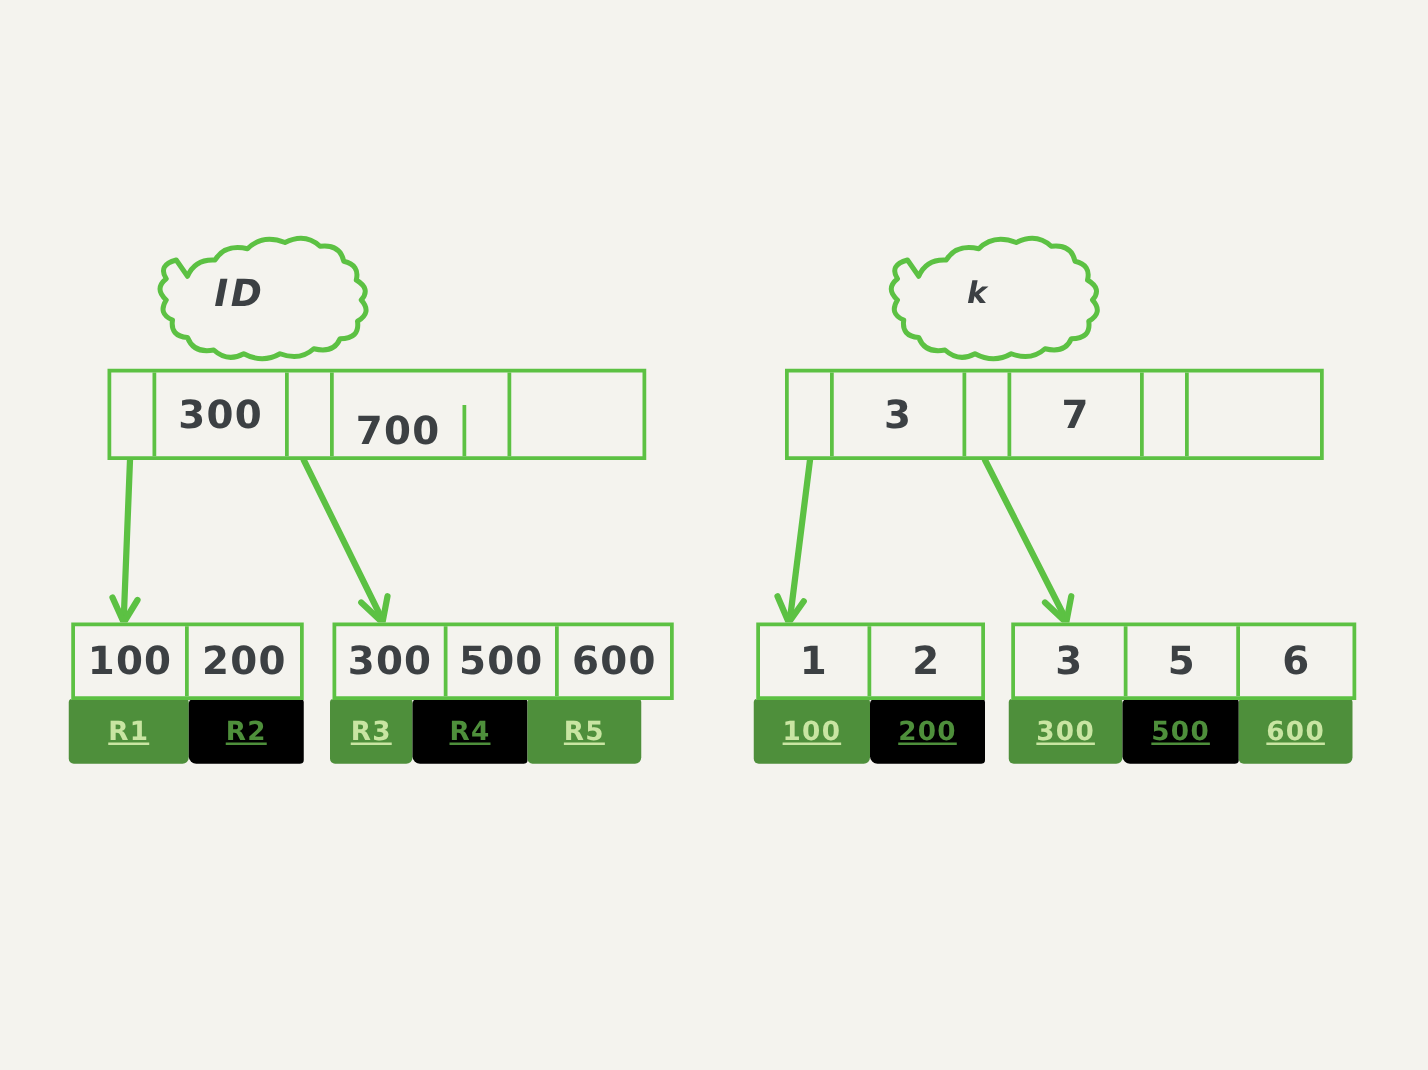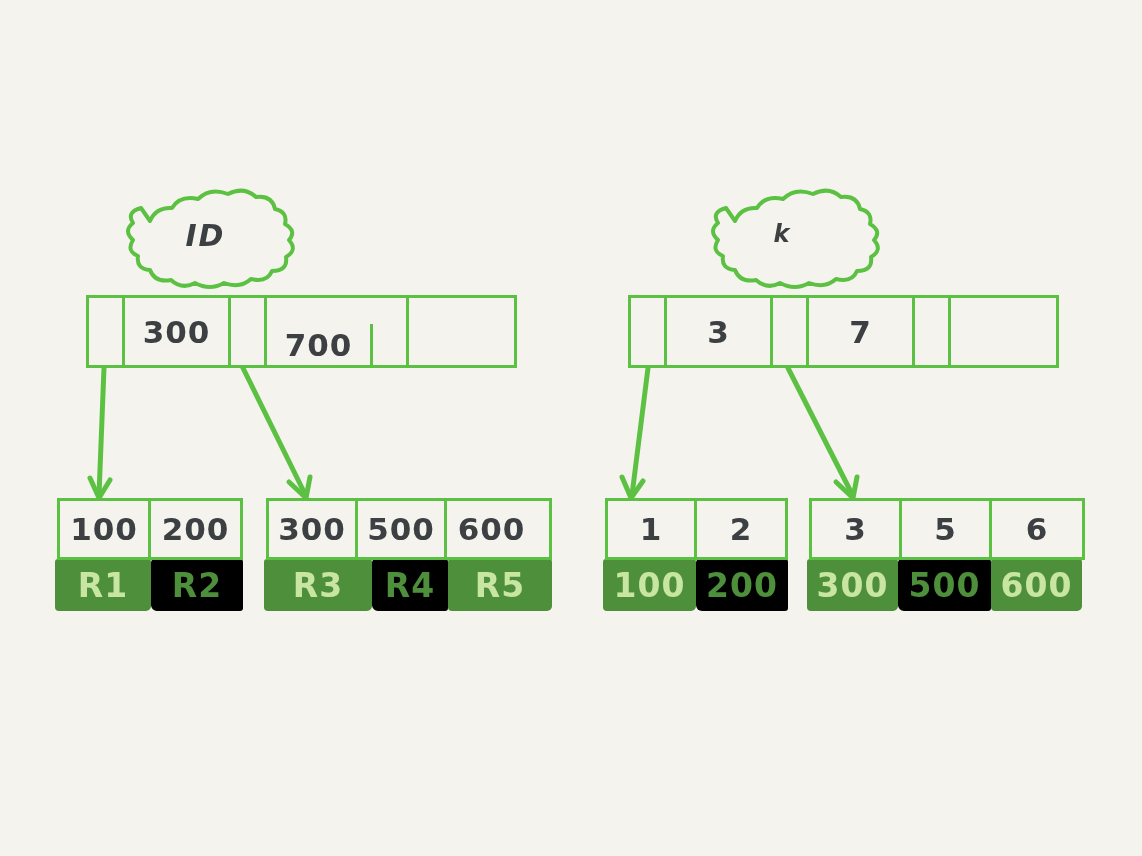--- a/index.html
+++ b/index.html
@@ -96,23 +96,24 @@
     position: relative;
     z-index: 1;
     margin-top: -1px;
   }
   .leaf-vals .vcell {
     box-sizing: border-box;
     height: 52px;
     display: flex;
     align-items: center;
     justify-content: center;
-    font-size: 33px;
+    font-size: 21px;
     font-weight: 600;
     letter-spacing: 1px;
+    text-decoration: underline;
   }
   .leaf-vals .vcell.dark {
     background: #4e8f3b;
     color: #c9e5a2;
     border-radius: 3px 3px 5px 4px;
   }
   .leaf-vals .vcell.light {
     background: #000000;
     color: #4e8f3b;
     border-radius: 4px 3px 3px 6px;
@@ -148,21 +149,21 @@
       <path d="M289 482 L306 498 L310 477"></path>
 
       <path d="M648 368 L632 495"></path>
       <path d="M622 477 L631 498 L643 481"></path>
 
       <path d="M788 368 L852 494"></path>
       <path d="M836 482 L853 498 L857 477"></path>
     </g>
   </svg>
 
-  <div class="cloud-label" style="left:138px; top:218px; width:135px;">ID</div>
+  <div class="cloud-label" style="left:124px; top:218px; width:135px;">ID</div>
 
   <div class="node" style="left:86px; top:295px; width:431px; height:73px;">
     <div class="cell ptr"></div>
     <div class="cell" style="flex:0 0 106px;">300</div>
     <div class="cell ptr"></div>
     <div class="cell" style="flex:0 0 106px;margin-top:26px;">700</div>
     <div class="cell ptr"></div>
     <div class="cell" style="flex:1 1 auto;"></div>
   </div>
 
@@ -177,23 +178,23 @@
     </div>
   </div>
 
   <div class="leaf" style="left:266px; top:498px;">
     <div class="leaf-keys">
       <div class="kcell" style="width:89px;">300</div>
       <div class="kcell" style="width:89px;">500</div>
       <div class="kcell" style="width:89px;">600</div>
     </div>
     <div class="leaf-vals" style="margin-left:-2px;">
-      <div class="vcell dark" style="width:108px;">R3</div>
-      <div class="vcell light" style="width:76px;">R4</div>
-      <div class="vcell dark" style="width:104px;">R5</div>
+      <div class="vcell dark" style="width:66px;">R3</div>
+      <div class="vcell light" style="width:92px;">R4</div>
+      <div class="vcell dark" style="width:91px;">R5</div>
     </div>
   </div>
 
   <div class="cloud-label" style="left:715px; top:220px; width:135px; font-size:24px;">k</div>
 
   <div class="node" style="left:628px; top:295px; width:431px; height:73px;">
     <div class="cell ptr"></div>
     <div class="cell" style="flex:0 0 106px;">3</div>
     <div class="cell ptr"></div>
     <div class="cell" style="flex:0 0 106px;">7</div>

